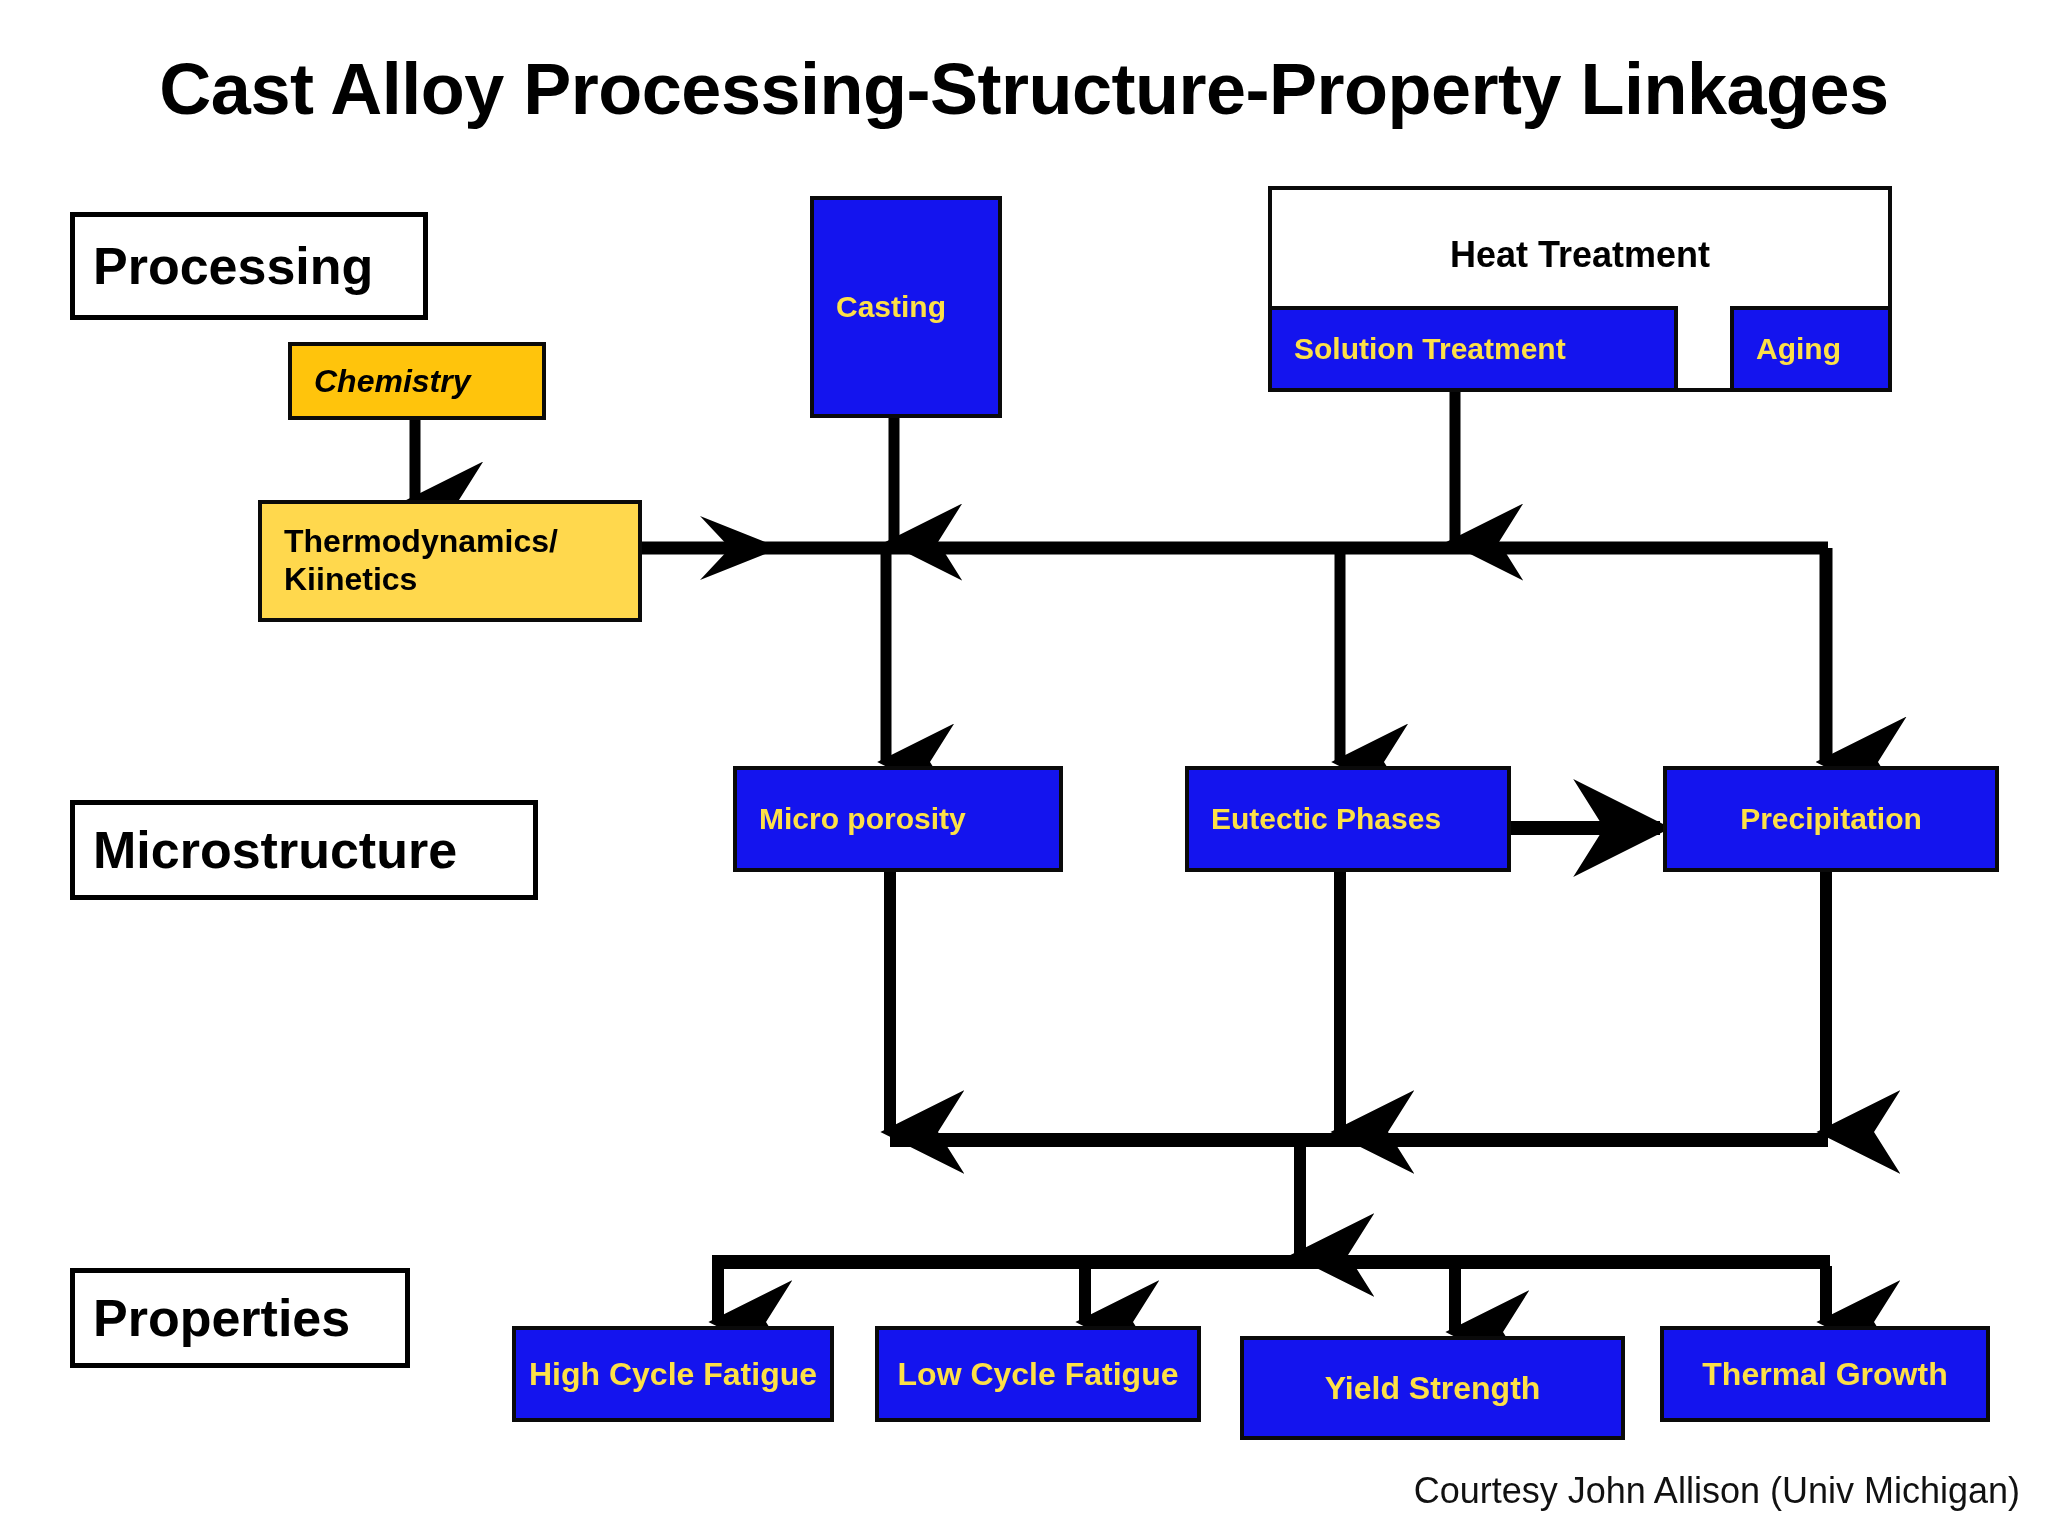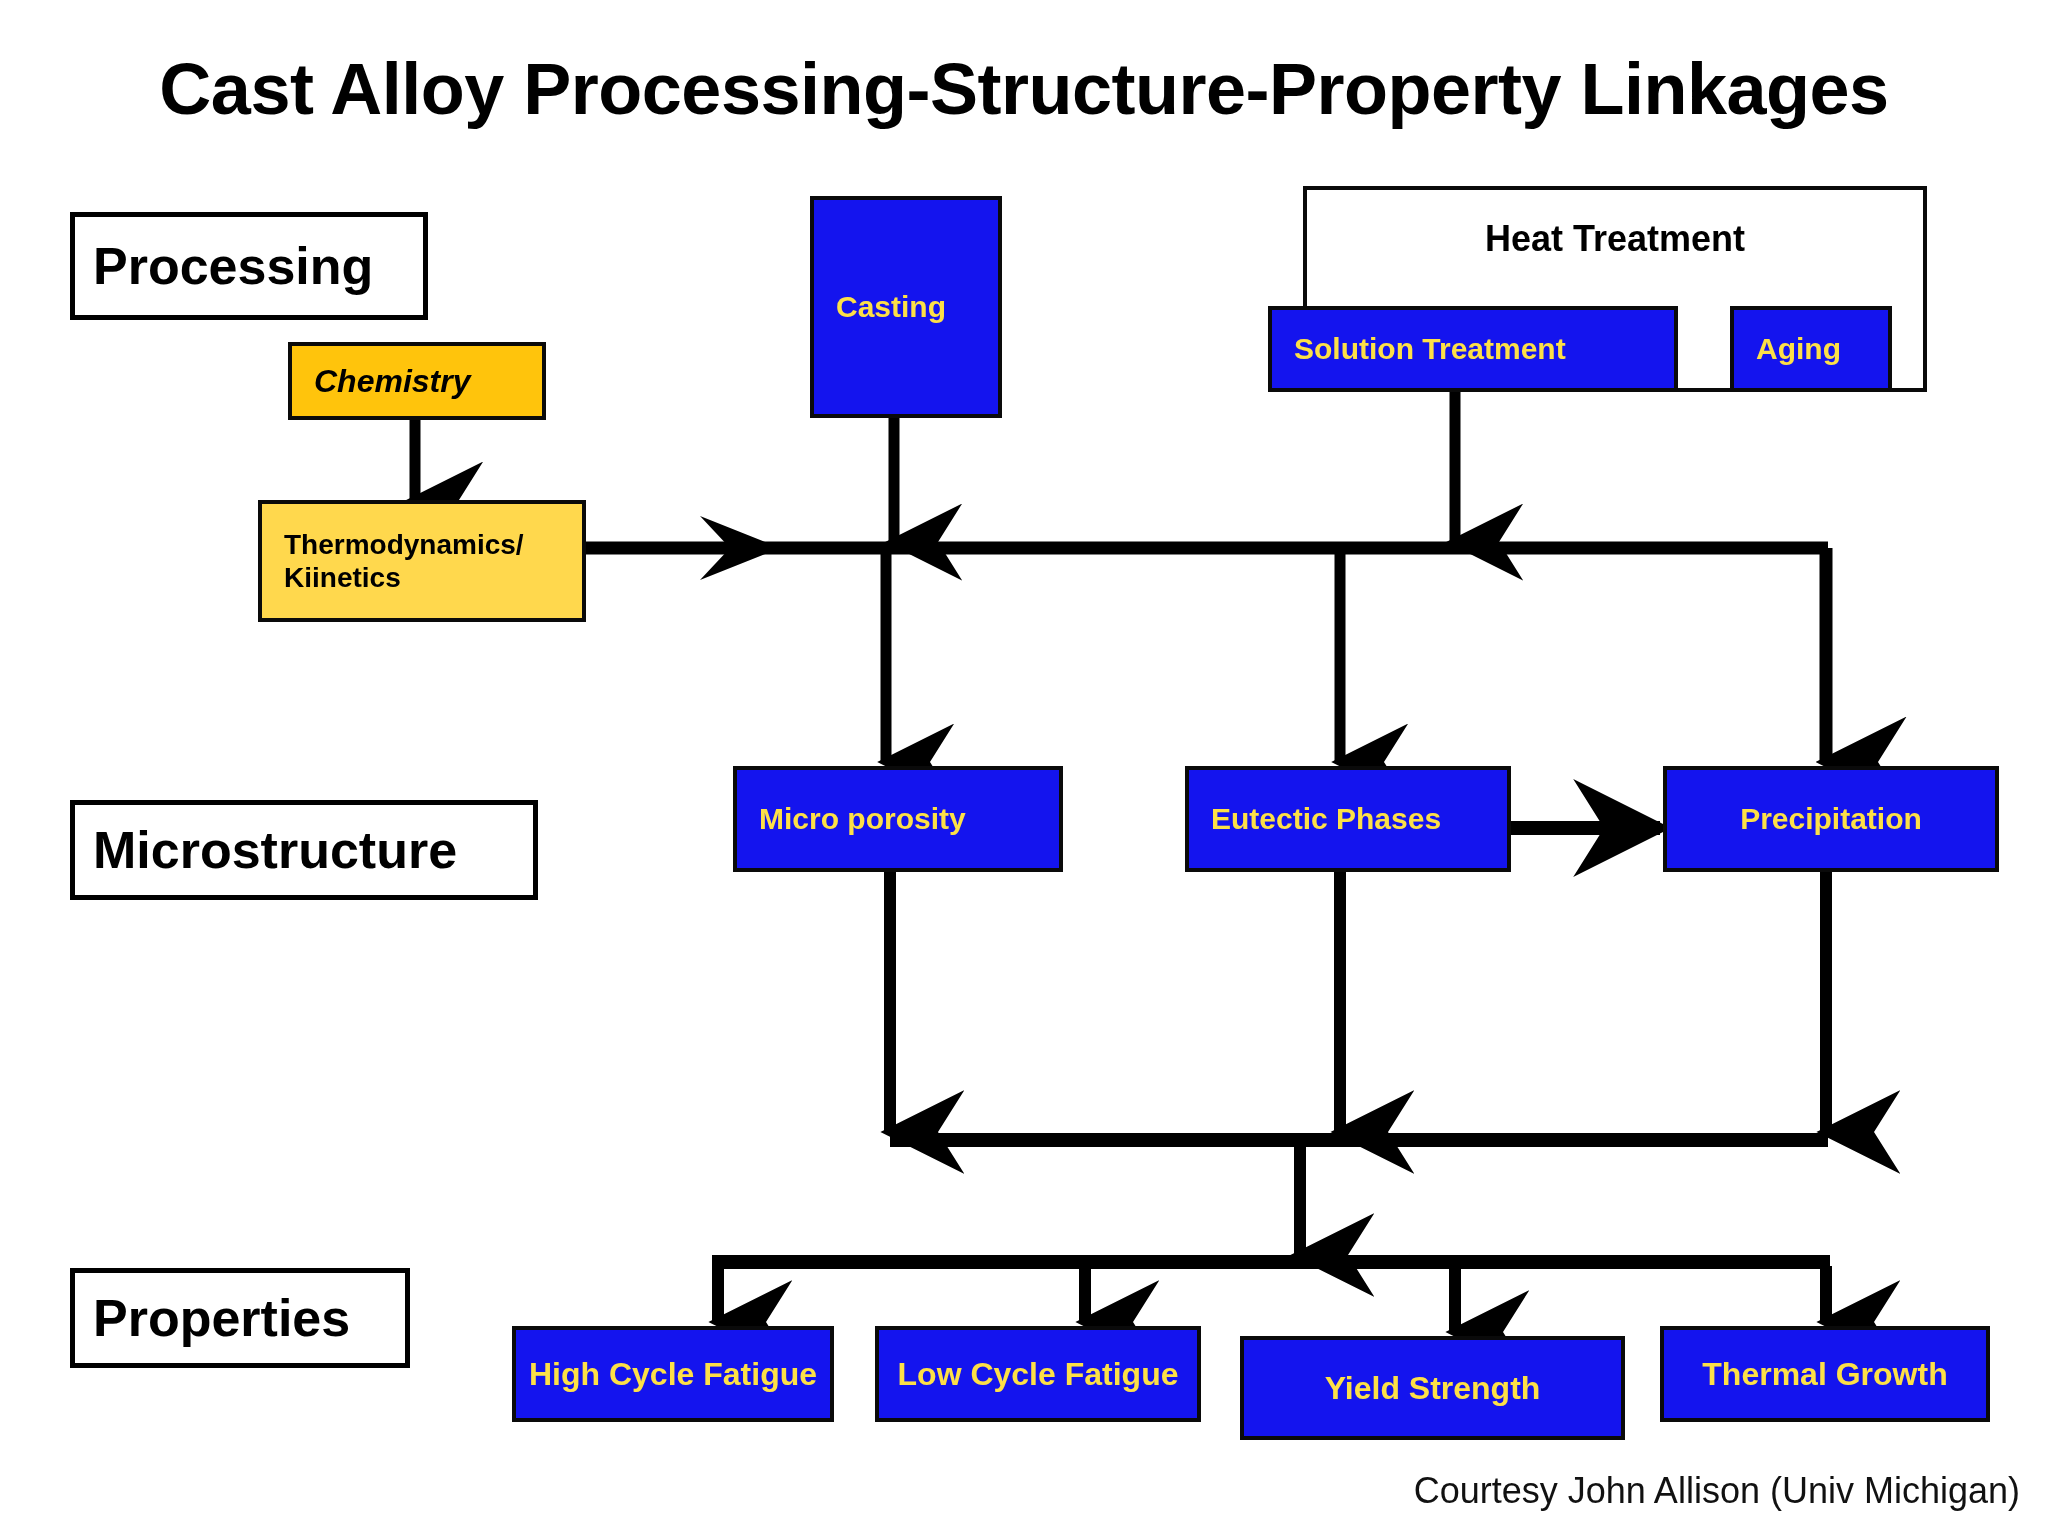--- a/index.html
+++ b/index.html
@@ -148,32 +148,32 @@
   </div>
 
   <div class="stage-label" style="left:70px; top:1268px; width:340px; height:100px;">
     <span>Properties</span>
   </div>
 
   <div class="node node-gold pad-l italic" style="left:288px; top:342px; width:258px; height:78px; font-size:32px;">
     <span>Chemistry</span>
   </div>
 
-  <div class="node node-yellow pad-l" style="left:258px; top:500px; width:328px; height:122px; font-size:28px;">
+  <div class="node node-yellow pad-l" style="left:258px; top:500px; width:384px; height:122px; font-size:32px;">
     <div>
       <span class="multi-line">Thermodynamics/</span>
       <span class="multi-line">Kiinetics</span>
     </div>
   </div>
 
   <div class="node node-blue pad-l" style="left:810px; top:196px; width:192px; height:222px; font-size:30px;">
     <span>Casting</span>
   </div>
 
-  <div class="node node-white center" style="left:1268px; top:186px; width:624px; height:206px; align-items:flex-start; padding-top:28px; font-size:36px;margin-left:35px;">
+  <div class="node node-white center" style="left:1268px; top:186px; width:624px; height:206px; align-items:flex-start; padding-top:44px; font-size:36px;">
     <span>Heat Treatment</span>
   </div>
 
   <div class="node node-blue pad-l" style="left:1268px; top:306px; width:410px; height:86px; font-size:30px;">
     <span>Solution Treatment</span>
   </div>
 
   <div class="node node-blue pad-l" style="left:1730px; top:306px; width:162px; height:86px; font-size:30px;">
     <span>Aging</span>
   </div>

